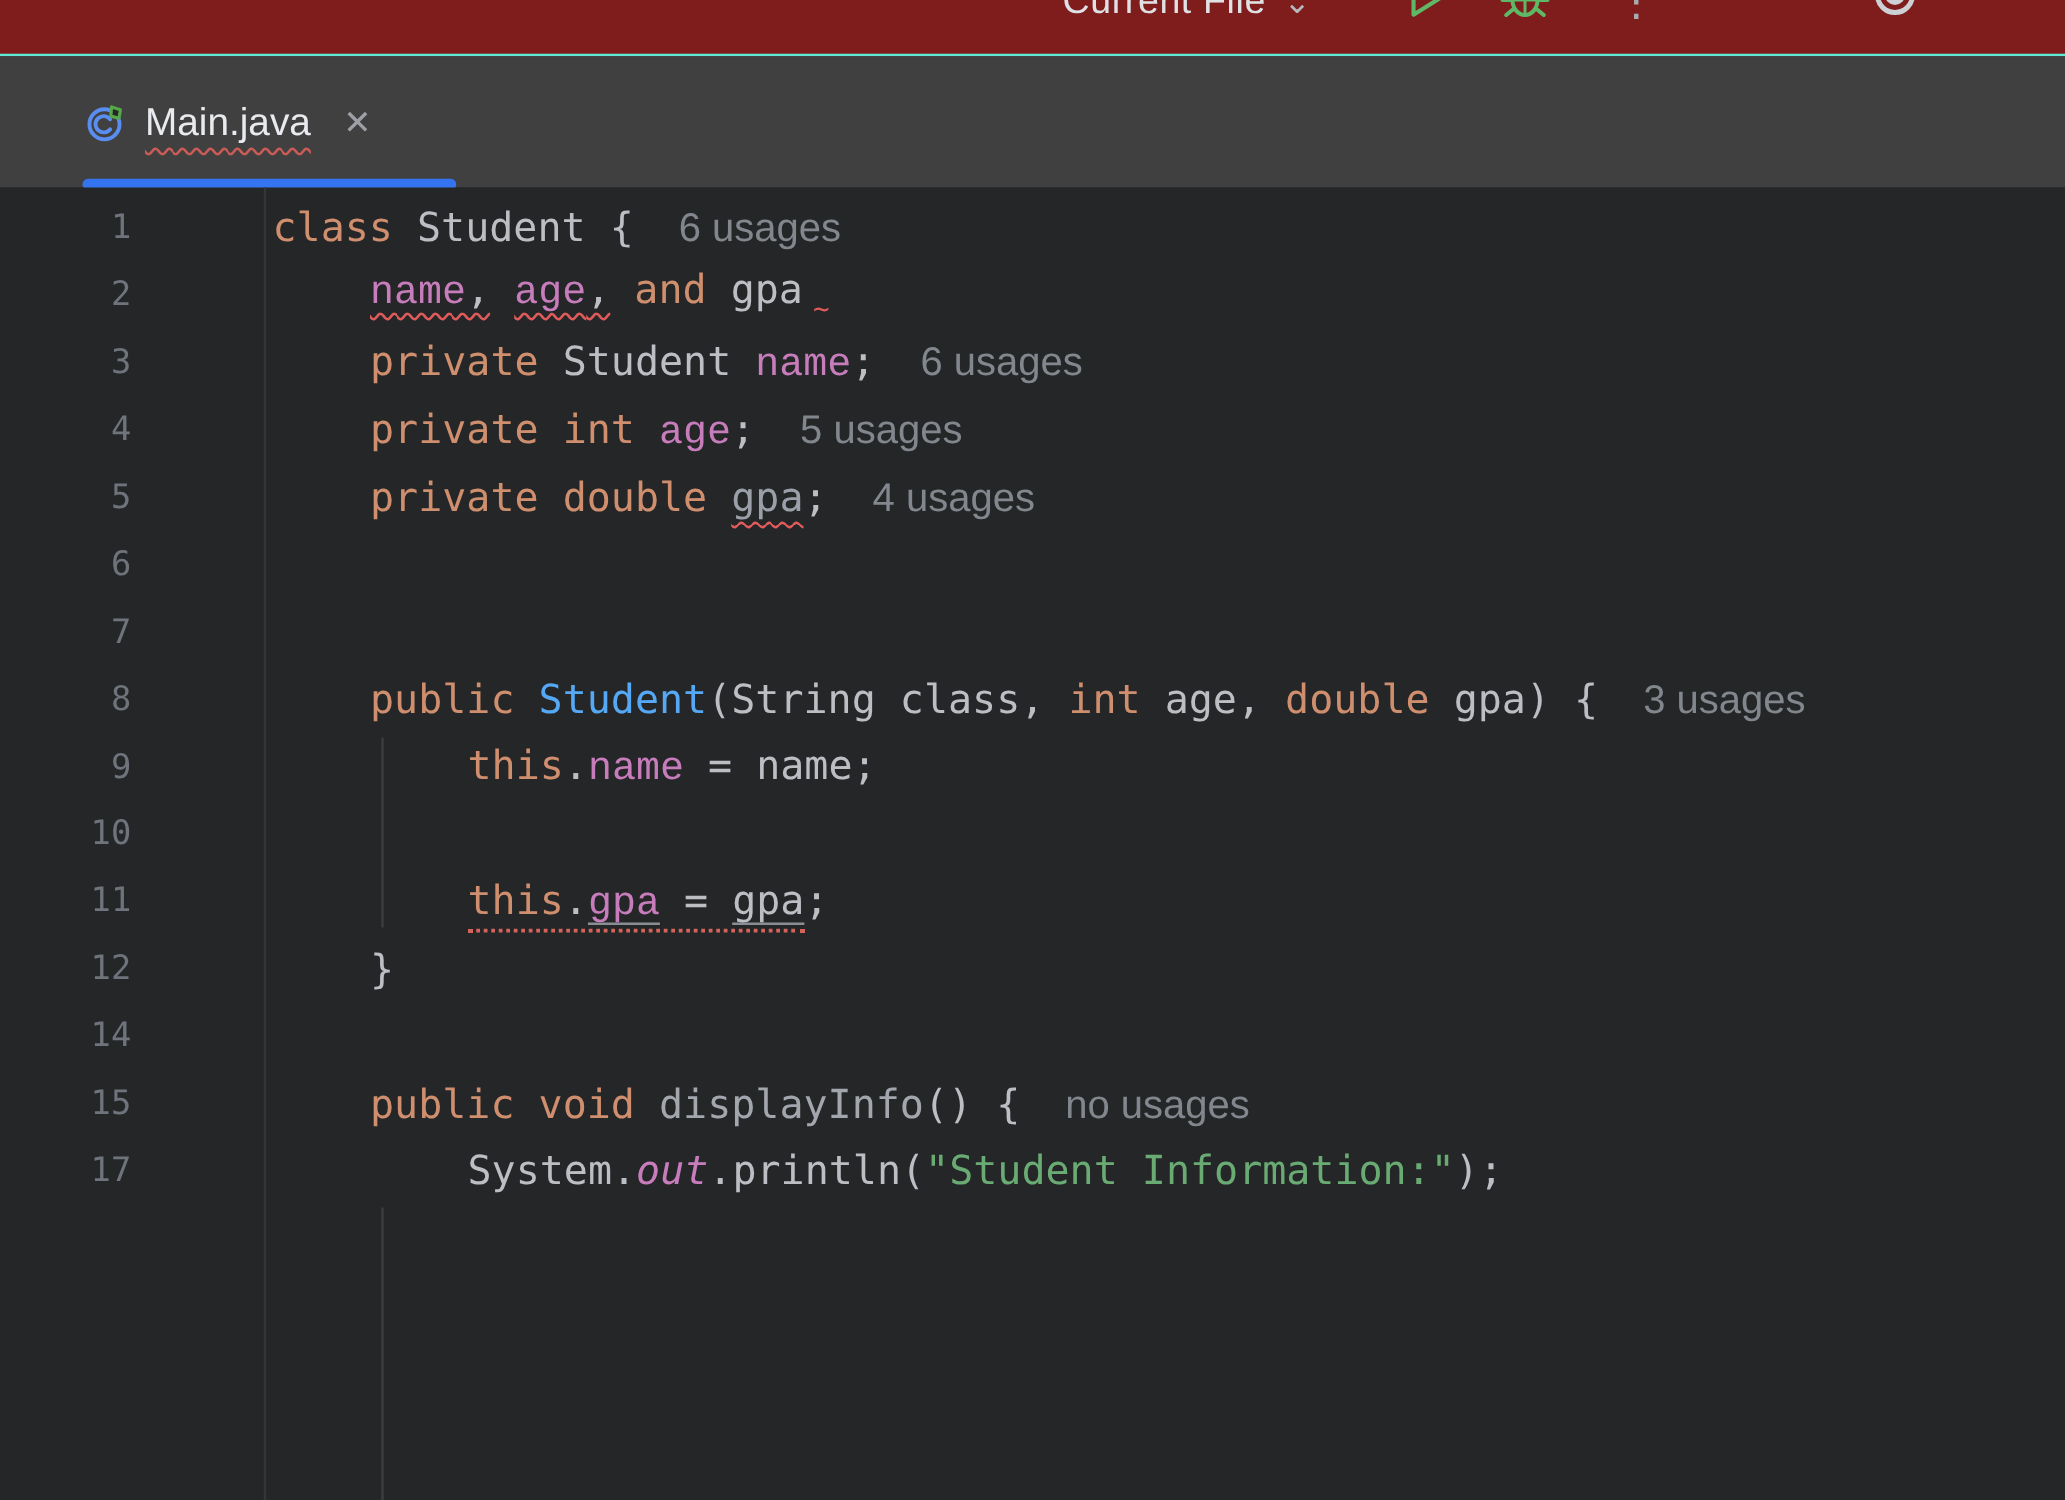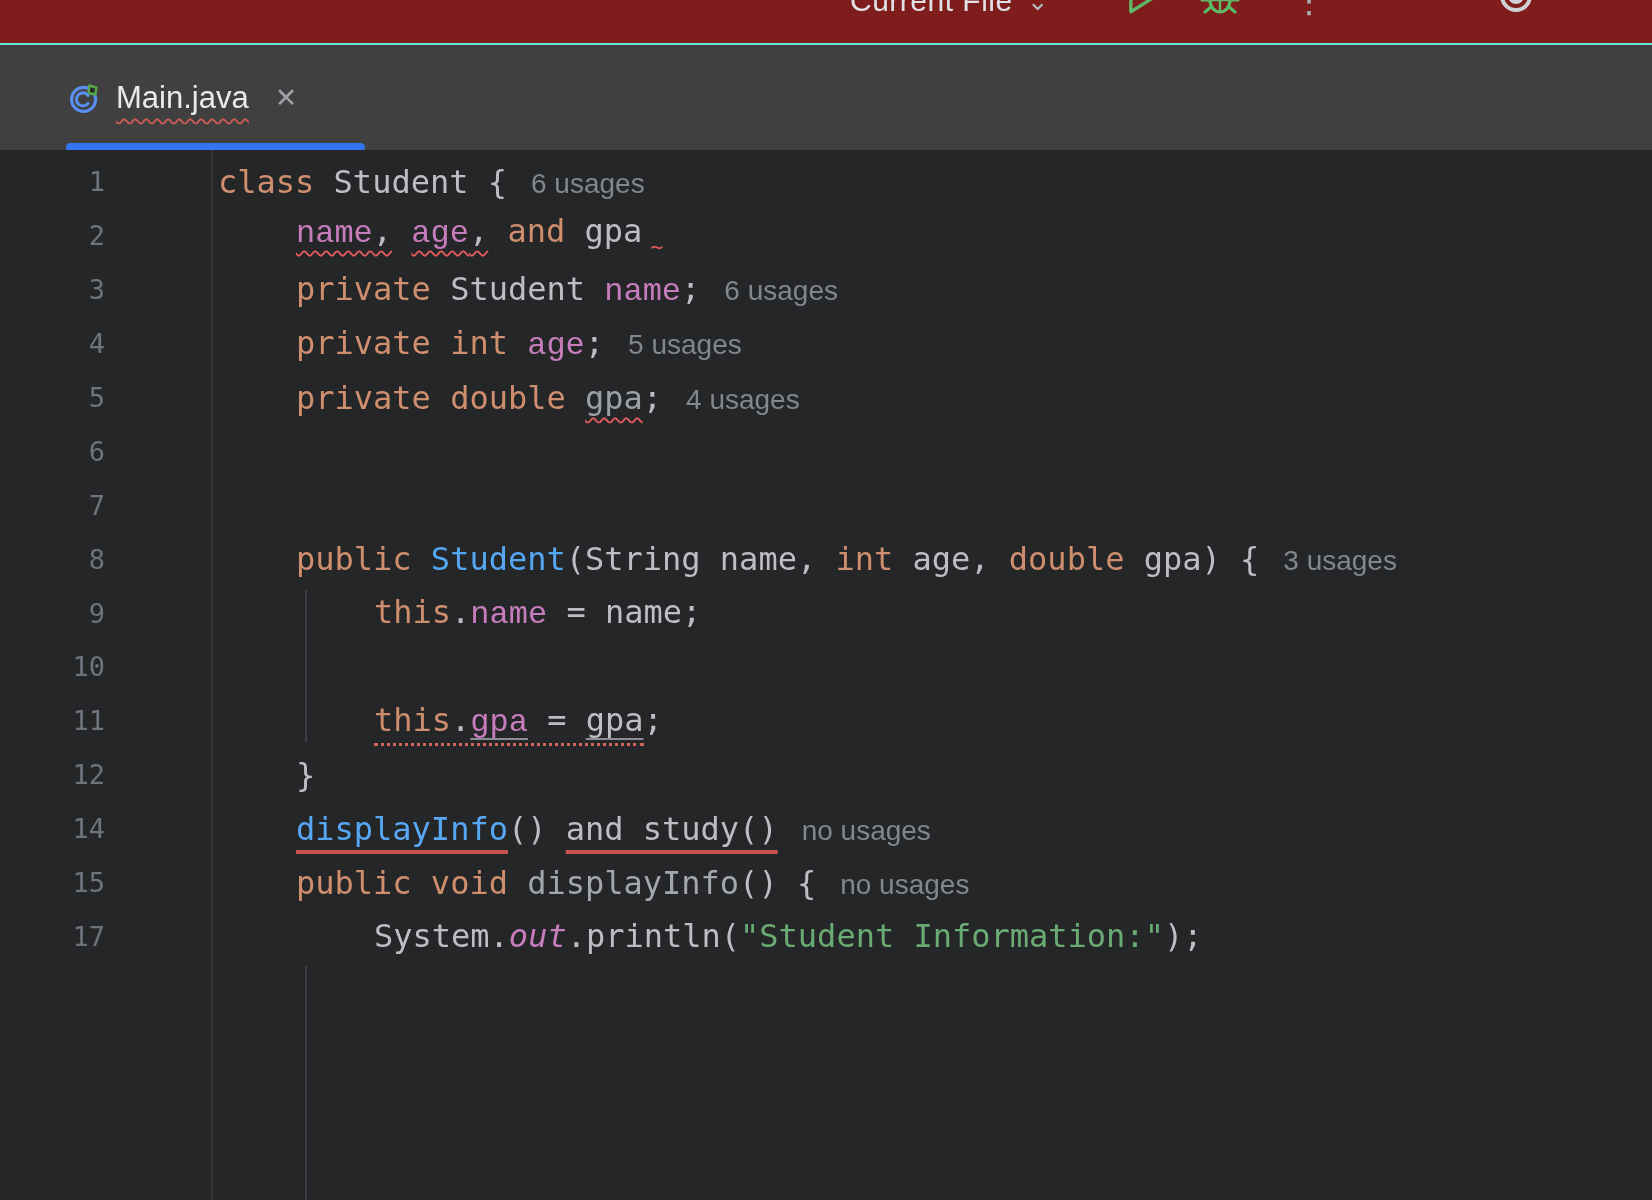--- a/index.html
+++ b/index.html
@@ -49,22 +49,22 @@
   .tk-out   { color:#C77DBB; font-style:italic; }
   .tk-unused{ color:#A3A7AD; }
   .tk-gpag  { color:#9BA0A8; }
   .tk-sq    { color:#E15B5B; font-size:22px; vertical-align:-12px; margin-left:8px; }
 
   .u-wavy  { text-decoration:underline wavy #E15B5B 2px; text-underline-offset:8px; }
   .u-solid { text-decoration:underline solid #C75450 4px; text-underline-offset:10px; }
   .u-line  { text-decoration:underline solid #8a8e94 2px; text-underline-offset:7px; }
   .wrap-dot{ border-bottom:3px dotted #D4635C; padding-bottom:4px; }
 
-  .inlay { margin-left:24px; font-family:"Liberation Sans", sans-serif;
-           font-size:28px; color:#82868D; }
+  .inlay { margin-left:36px; font-family:"Liberation Sans", sans-serif;
+           font-size:32px; color:#82868D; }
 </style>
 </head>
 <body>
 
 <div class="header">
   <div class="hdr-item run-config">
     <span>Current File</span>
     <span class="chev">⌄</span>
   </div>
 
@@ -112,23 +112,23 @@
   <div class="indent-guide guide-1"></div>
   <div class="indent-guide guide-2"></div>
   <div id="code-lines">
       <div class="row"><span class="num">1</span><span class="code" style="padding-left: 0px;"><span class="tk-kw">class </span><span class="tk-pl">Student {</span><span class="inlay">6 usages</span></span></div>
       <div class="row"><span class="num">2</span><span class="code" style="padding-left: 78px;"><span class="tk-field u-wavy">name</span><span class="tk-pl u-wavy">,</span><span class="tk-pl"> </span><span class="tk-field u-wavy">age</span><span class="tk-pl u-wavy">,</span><span class="tk-pl"> </span><span class="tk-kw">and</span><span class="tk-pl"> gpa</span><span class="tk-sq">~</span></span></div>
       <div class="row"><span class="num">3</span><span class="code" style="padding-left: 78px;"><span class="tk-kw">private </span><span class="tk-pl">Student </span><span class="tk-field">name</span><span class="tk-pl">;</span><span class="inlay">6 usages</span></span></div>
       <div class="row"><span class="num">4</span><span class="code" style="padding-left: 78px;"><span class="tk-kw">private int </span><span class="tk-field">age</span><span class="tk-pl">;</span><span class="inlay">5 usages</span></span></div>
       <div class="row"><span class="num">5</span><span class="code" style="padding-left: 78px;"><span class="tk-kw">private double </span><span class="tk-gpag u-wavy">gpa</span><span class="tk-pl">;</span><span class="inlay">4 usages</span></span></div>
       <div class="row"><span class="num">6</span><span class="code" style="padding-left: 0px;"></span></div>
       <div class="row"><span class="num">7</span><span class="code" style="padding-left: 0px;"></span></div>
-      <div class="row"><span class="num">8</span><span class="code" style="padding-left: 78px;"><span class="tk-kw">public </span><span class="tk-decl">Student</span><span class="tk-pl">(String name, </span><span class="tk-kw">int</span><span class="tk-pl"> age, </span><span class="tk-kw">double</span><span class="tk-pl"> gpa) {</span><span class="inlay">3 usages</span></span></div>
+      <div class="row"><span class="num">8</span><span class="code" style="padding-left: 78px;"><span class="tk-kw">public </span><span class="tk-decl">Student</span><span class="tk-pl">(String class, </span><span class="tk-kw">int</span><span class="tk-pl"> age, </span><span class="tk-kw">double</span><span class="tk-pl"> gpa) {</span><span class="inlay">3 usages</span></span></div>
       <div class="row"><span class="num">9</span><span class="code" style="padding-left: 156px;"><span class="tk-kw">this</span><span class="tk-pl">.</span><span class="tk-field">name</span><span class="tk-pl"> = name;</span></span></div>
       <div class="row"><span class="num">10</span></div>
       <div class="row"><span class="num">11</span><span class="code" style="padding-left: 156px;"><span class="wrap-dot"><span class="tk-kw">this</span><span class="tk-pl">.</span><span class="tk-field u-line">gpa</span><span class="tk-pl"> = </span><span class="tk-pl u-line">gpa</span></span><span class="tk-pl">;</span></span></div>
       <div class="row"><span class="num">12</span><span class="code" style="padding-left: 78px;"><span class="tk-pl">}</span></span></div>
-      <div class="row"><span class="num">14</span><span class="code" style="padding-left: 78px;"><span class="tk-decl u-solid">displayInfo</span><span class="tk-pl">() </span><span class="tk-pl u-solid">and study()</span><span class="inlay">no usages</span></span></div>
+      <div class="row"><span class="num">14</span></div>
       <div class="row"><span class="num">15</span><span class="code" style="padding-left: 78px;"><span class="tk-kw">public void </span><span class="tk-unused">displayInfo</span><span class="tk-pl">() {</span><span class="inlay">no usages</span></span></div>
       <div class="row"><span class="num">17</span><span class="code" style="padding-left: 156px;"><span class="tk-pl">System.</span><span class="tk-out">out</span><span class="tk-pl">.println(</span><span class="tk-str">"Student Information:"</span><span class="tk-pl">);</span></span></div>
     </div>
 
 </div>
 
 </body></html>

